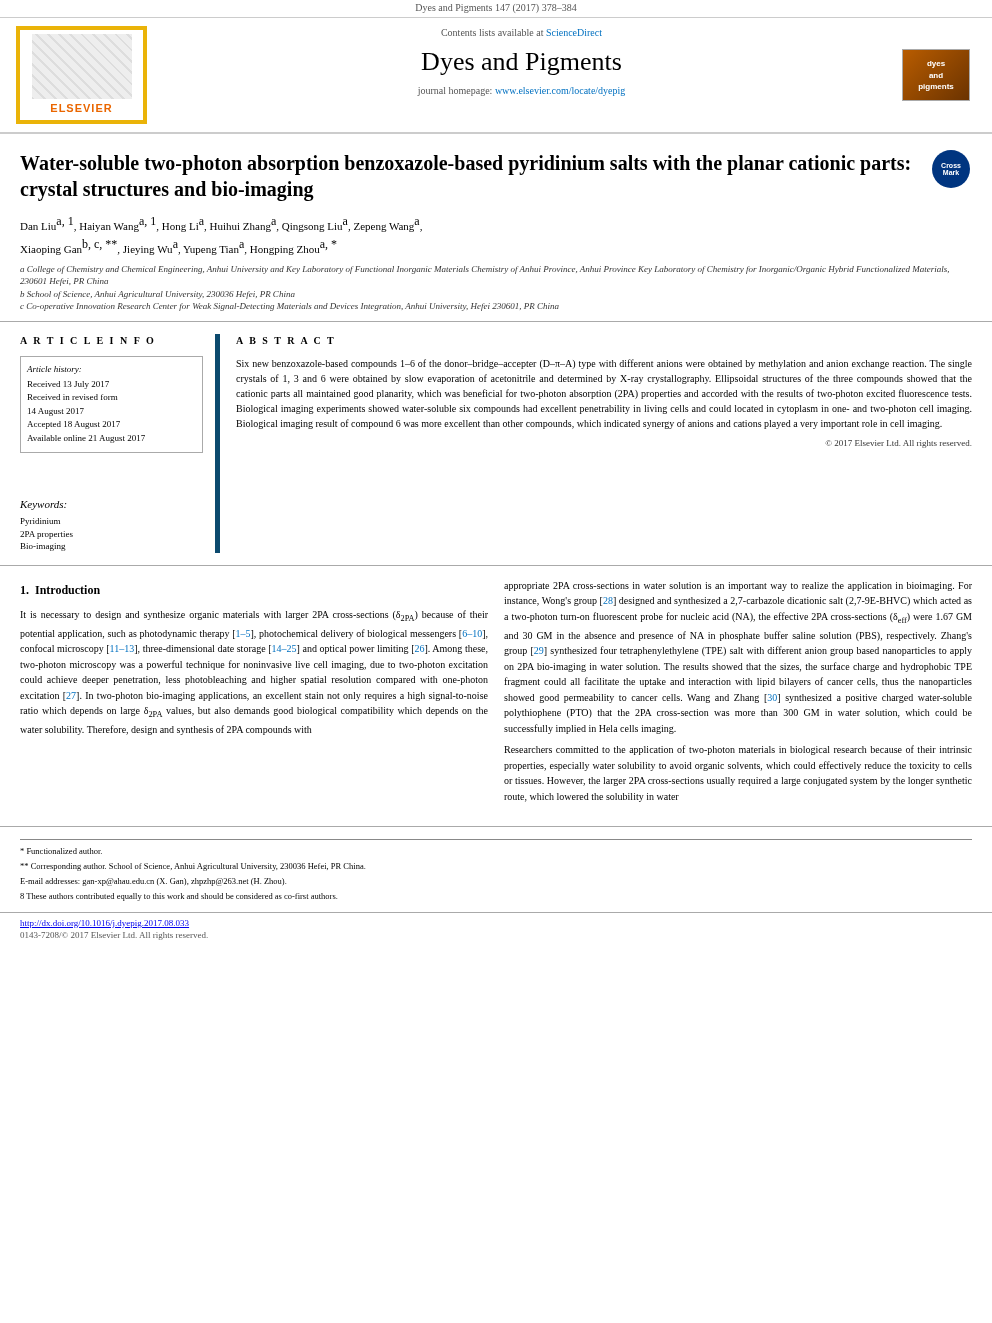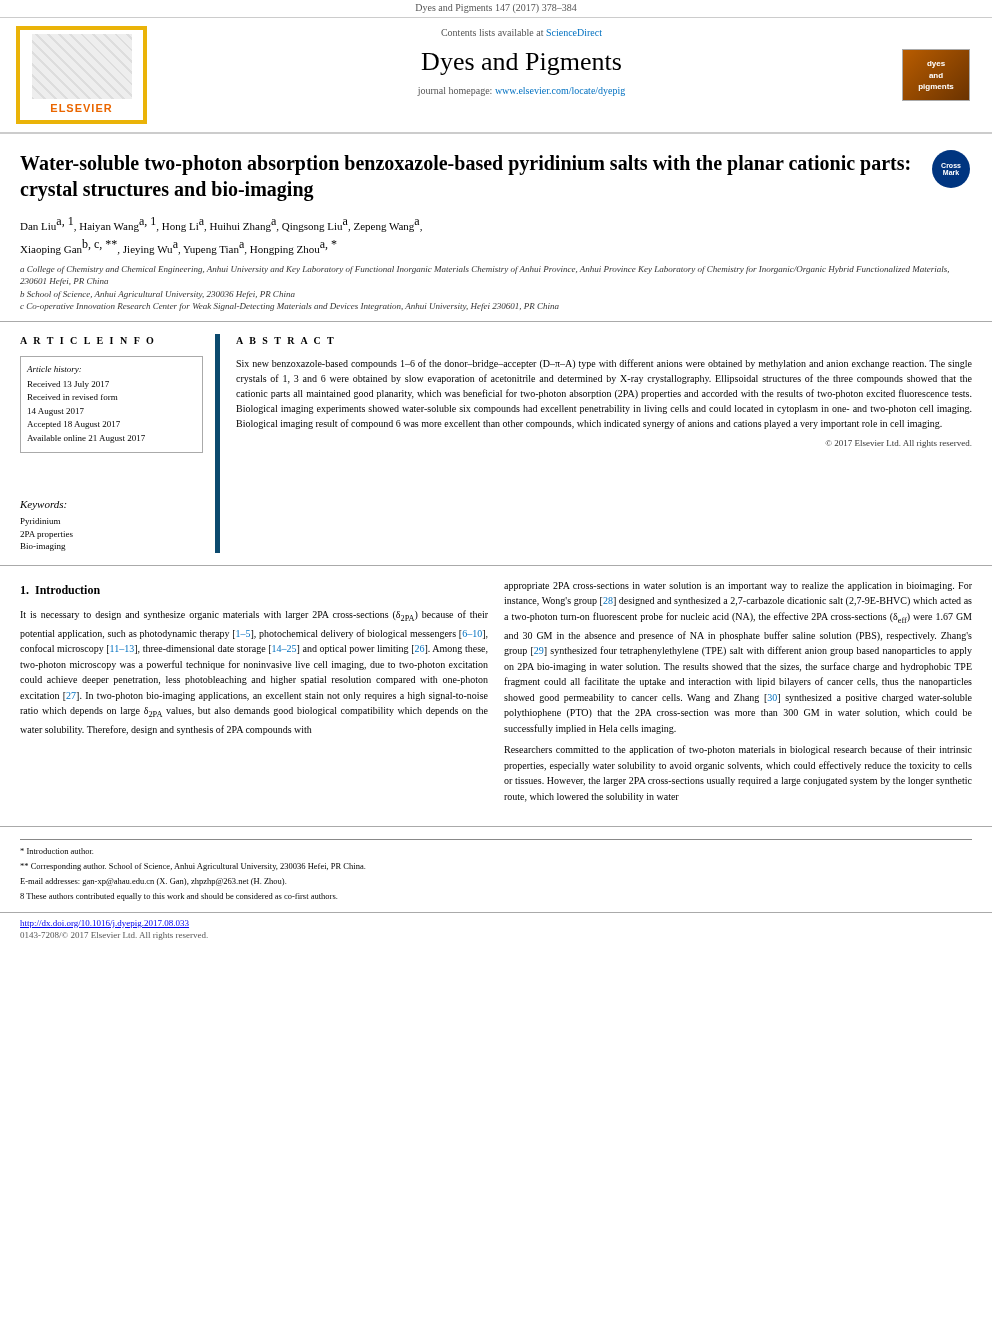--- a/index.html
+++ b/index.html
@@ -387,21 +387,21 @@
     </div>
 
     <div class="body-text">
       Researchers committed to the application of two-photon materials in biological research because of their intrinsic properties, especially water solubility to avoid organic solvents, which could effectively reduce the toxicity to cells or tissues. However, the larger 2PA cross-sections usually required a large conjugated system by the longer synthetic route, which lowered the solubility in water
     </div>
   </div>
 </div>
 
 <div class="footnotes-section">
   <hr class="thin-rule">
-  <div class="footnote-line">* Introduction author.</div>
+  <div class="footnote-line">* Functionalized author.</div>
   <div class="footnote-line">** Corresponding author. School of Science, Anhui Agricultural University, 230036 Hefei, PR China.</div>
   <div class="footnote-line">
     <span>E-mail addresses:</span>
     <span>gan-xp@ahau.edu.cn (X. Gan), zhpzhp@263.net (H. Zhou).</span>
   </div>
   <div class="footnote-line">8 These authors contributed equally to this work and should be considered as co-first authors.</div>
 </div>
 
 <div class="footer-bar">
   <div class="footer-doi">

